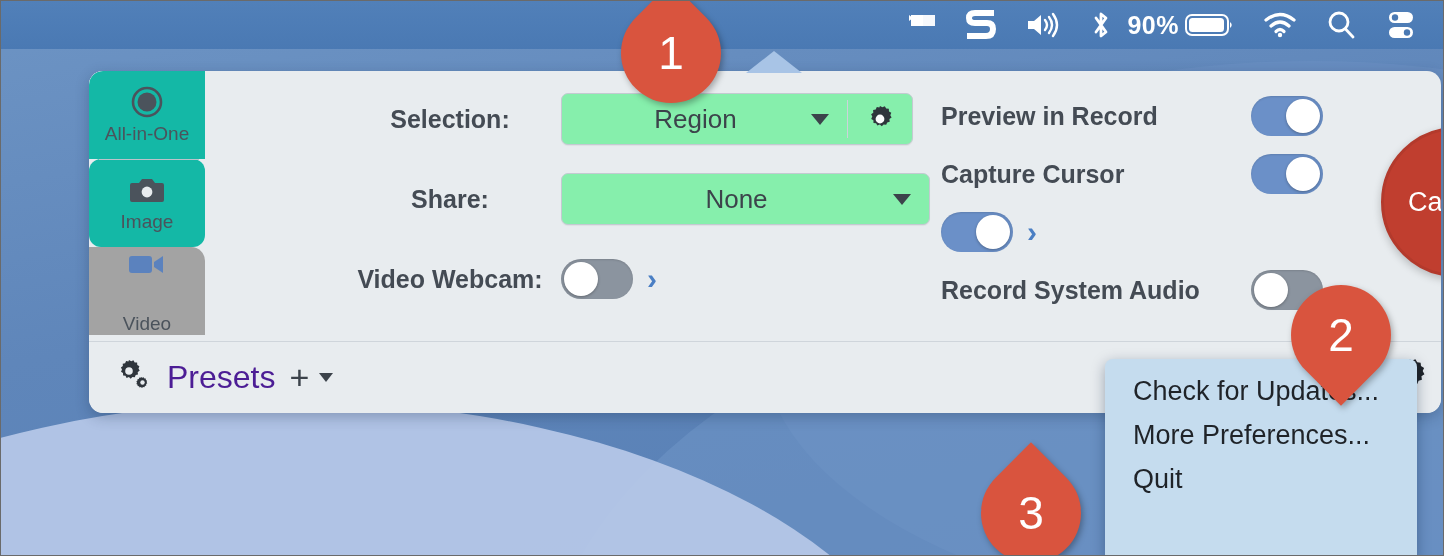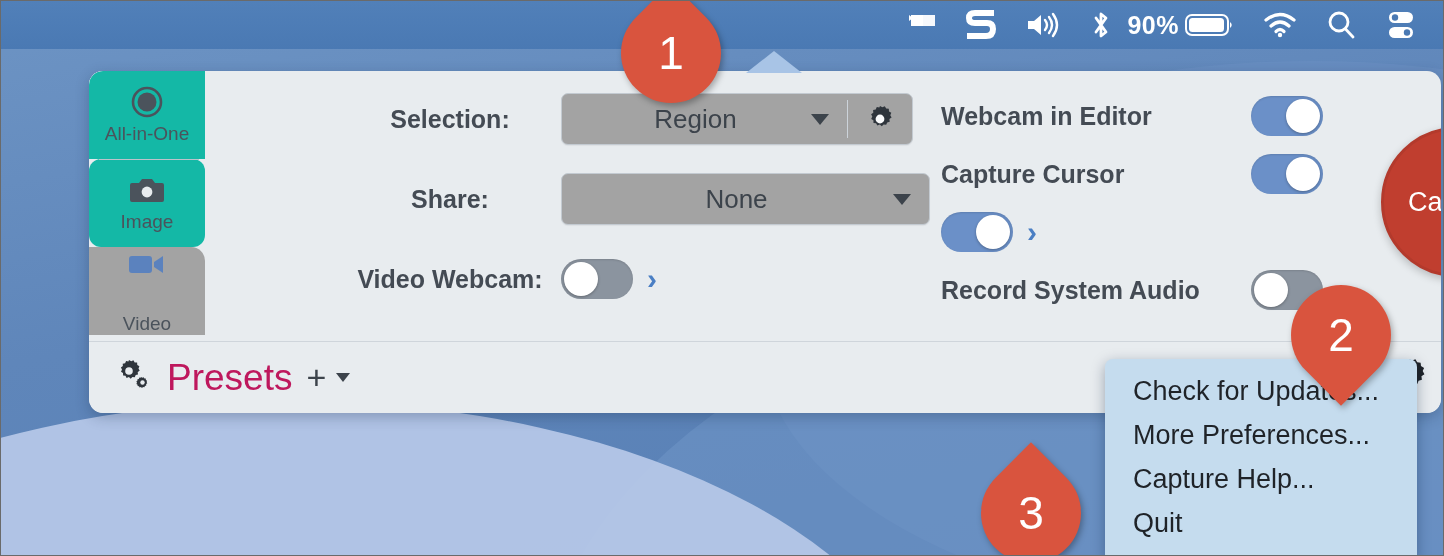--- a/index.html
+++ b/index.html
@@ -124,21 +124,21 @@
   .col-left { position: absolute; left: 134px; top: 20px; width: 600px; text-align: center; }
   .row { display: flex; align-items: center; height: 56px; margin-bottom: 24px; }
   .row:last-child { margin-bottom: 0; }
   .flabel {
     font-size: 25px; font-weight: bold; color: #444b54;
     width: 222px; flex: none;
   }
   .sel-wrap {
     display: flex; align-items: center;
     width: 352px; height: 52px;
-    background: #a3a3a3;
+    background: #86efac;
     border: 1px solid #c3cad1;
     border-radius: 7px;
     box-shadow: 0 1px 1px rgba(0,0,0,.05);
   }
   .sel-wrap .sel-val {
     flex: 1;
     padding-left: 18px;
     font-size: 26px; color: #3c434b;
   }
   .caret-down {
@@ -199,21 +199,21 @@
   #panel-footer {
     height: 72px;
     border-top: 1px solid #cfd5db;
     background: #e8ecef;
     display: flex; align-items: center;
     padding-left: 28px;
     position: relative;
     border-radius: 0 0 14px 14px;
   }
   #presets-group { display: flex; align-items: center; gap: 14px; }
-  #presets-label { font-size: 37px; color: #be185d; }
+  #presets-label { font-size: 32px; color: #4c1d95; }
   #preset-plus {
     font-size: 34px; color: #3c434b; font-weight: 500; line-height: .8;
   }
   .caret-small {
     width: 0; height: 0;
     border-left: 7px solid transparent;
     border-right: 7px solid transparent;
     border-top: 9px solid #3c434b;
     margin-left: -4px;
   }
@@ -422,21 +422,21 @@
             <div class="toggle off">
               <div class="knob"></div>
             </div>
             <div class="chev-right">›</div>
           </div>
         </div>
 
         <div class="col-right">
 
           <div class="rrow">
-            <div class="rlabel">Webcam in Editor</div>
+            <div class="rlabel">Preview in Record</div>
             <div class="toggle on">
               <div class="knob"></div>
             </div>
           </div>
 
           <div class="rrow">
             <div class="rlabel">Capture Cursor</div>
             <div class="toggle on">
               <div class="knob"></div>
             </div>
@@ -483,21 +483,20 @@
           <path d="M15 0 l2.8 1.5 2.8-1.2 1.6 2.7 3 .3.3 3 2.7 1.6-1.2 2.8 1.5 2.8-2.6 1.8.4 3-2.9.8-1.2 2.8-3-.5-2.1 2.2-2.3-2-2.9 1-1.4-2.7-3-.4-.1-3-2.6-1.6 1.3-2.8-1.4-2.7 2.6-1.8-.3-3 3-.7 1.3-2.8 2.9.6z" fill="#1f2328" transform="scale(0.95) translate(0.8,0.8)"></path>
           <circle cx="15" cy="15" r="5" fill="#eceff1"></circle>
         </svg>
       </span>
     </div>
   </div>
 
   <div id="dropdown">
     <div class="menu-item">Check for Updates...</div>
     <div class="menu-item">More Preferences...</div>
-    <div class="menu-item">Capture Help...</div>
     <div class="menu-item">Quit</div>
   </div>
 
   <div class="callout" id="callout1">
     <div class="drop"></div>
     <div class="num">1</div>
   </div>
 
   <div class="callout" id="callout2">
     <div class="drop"></div>

